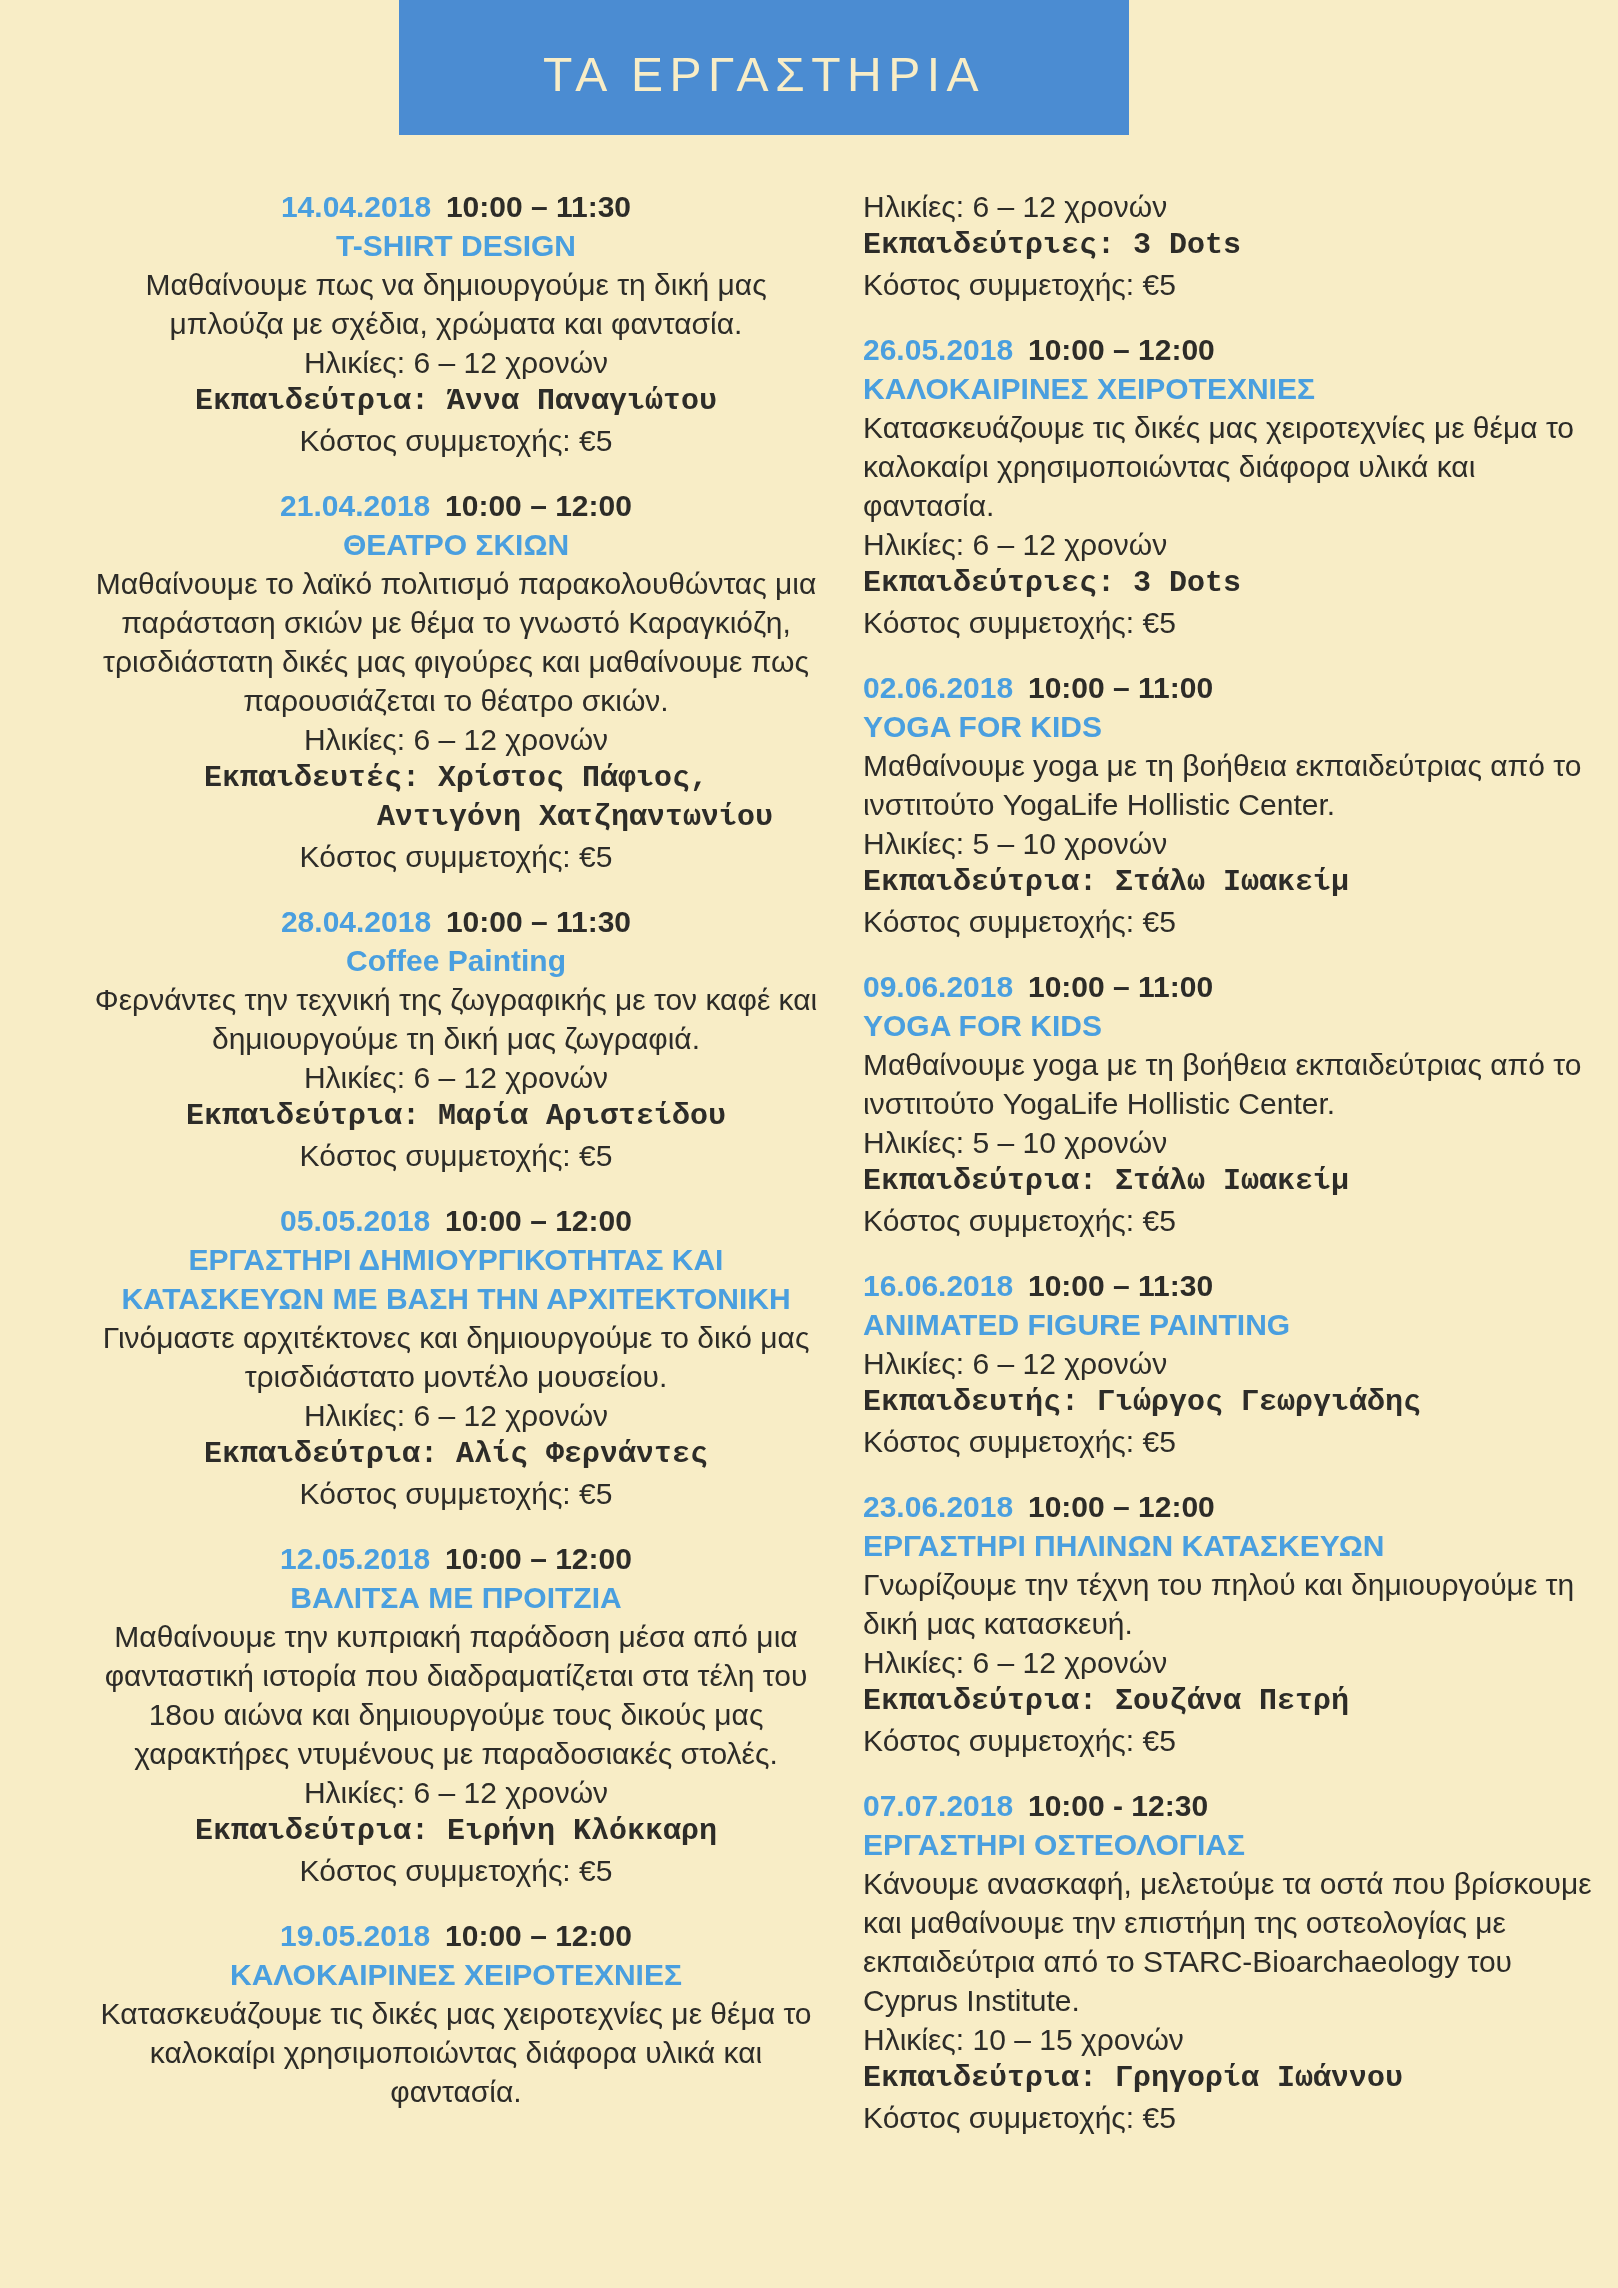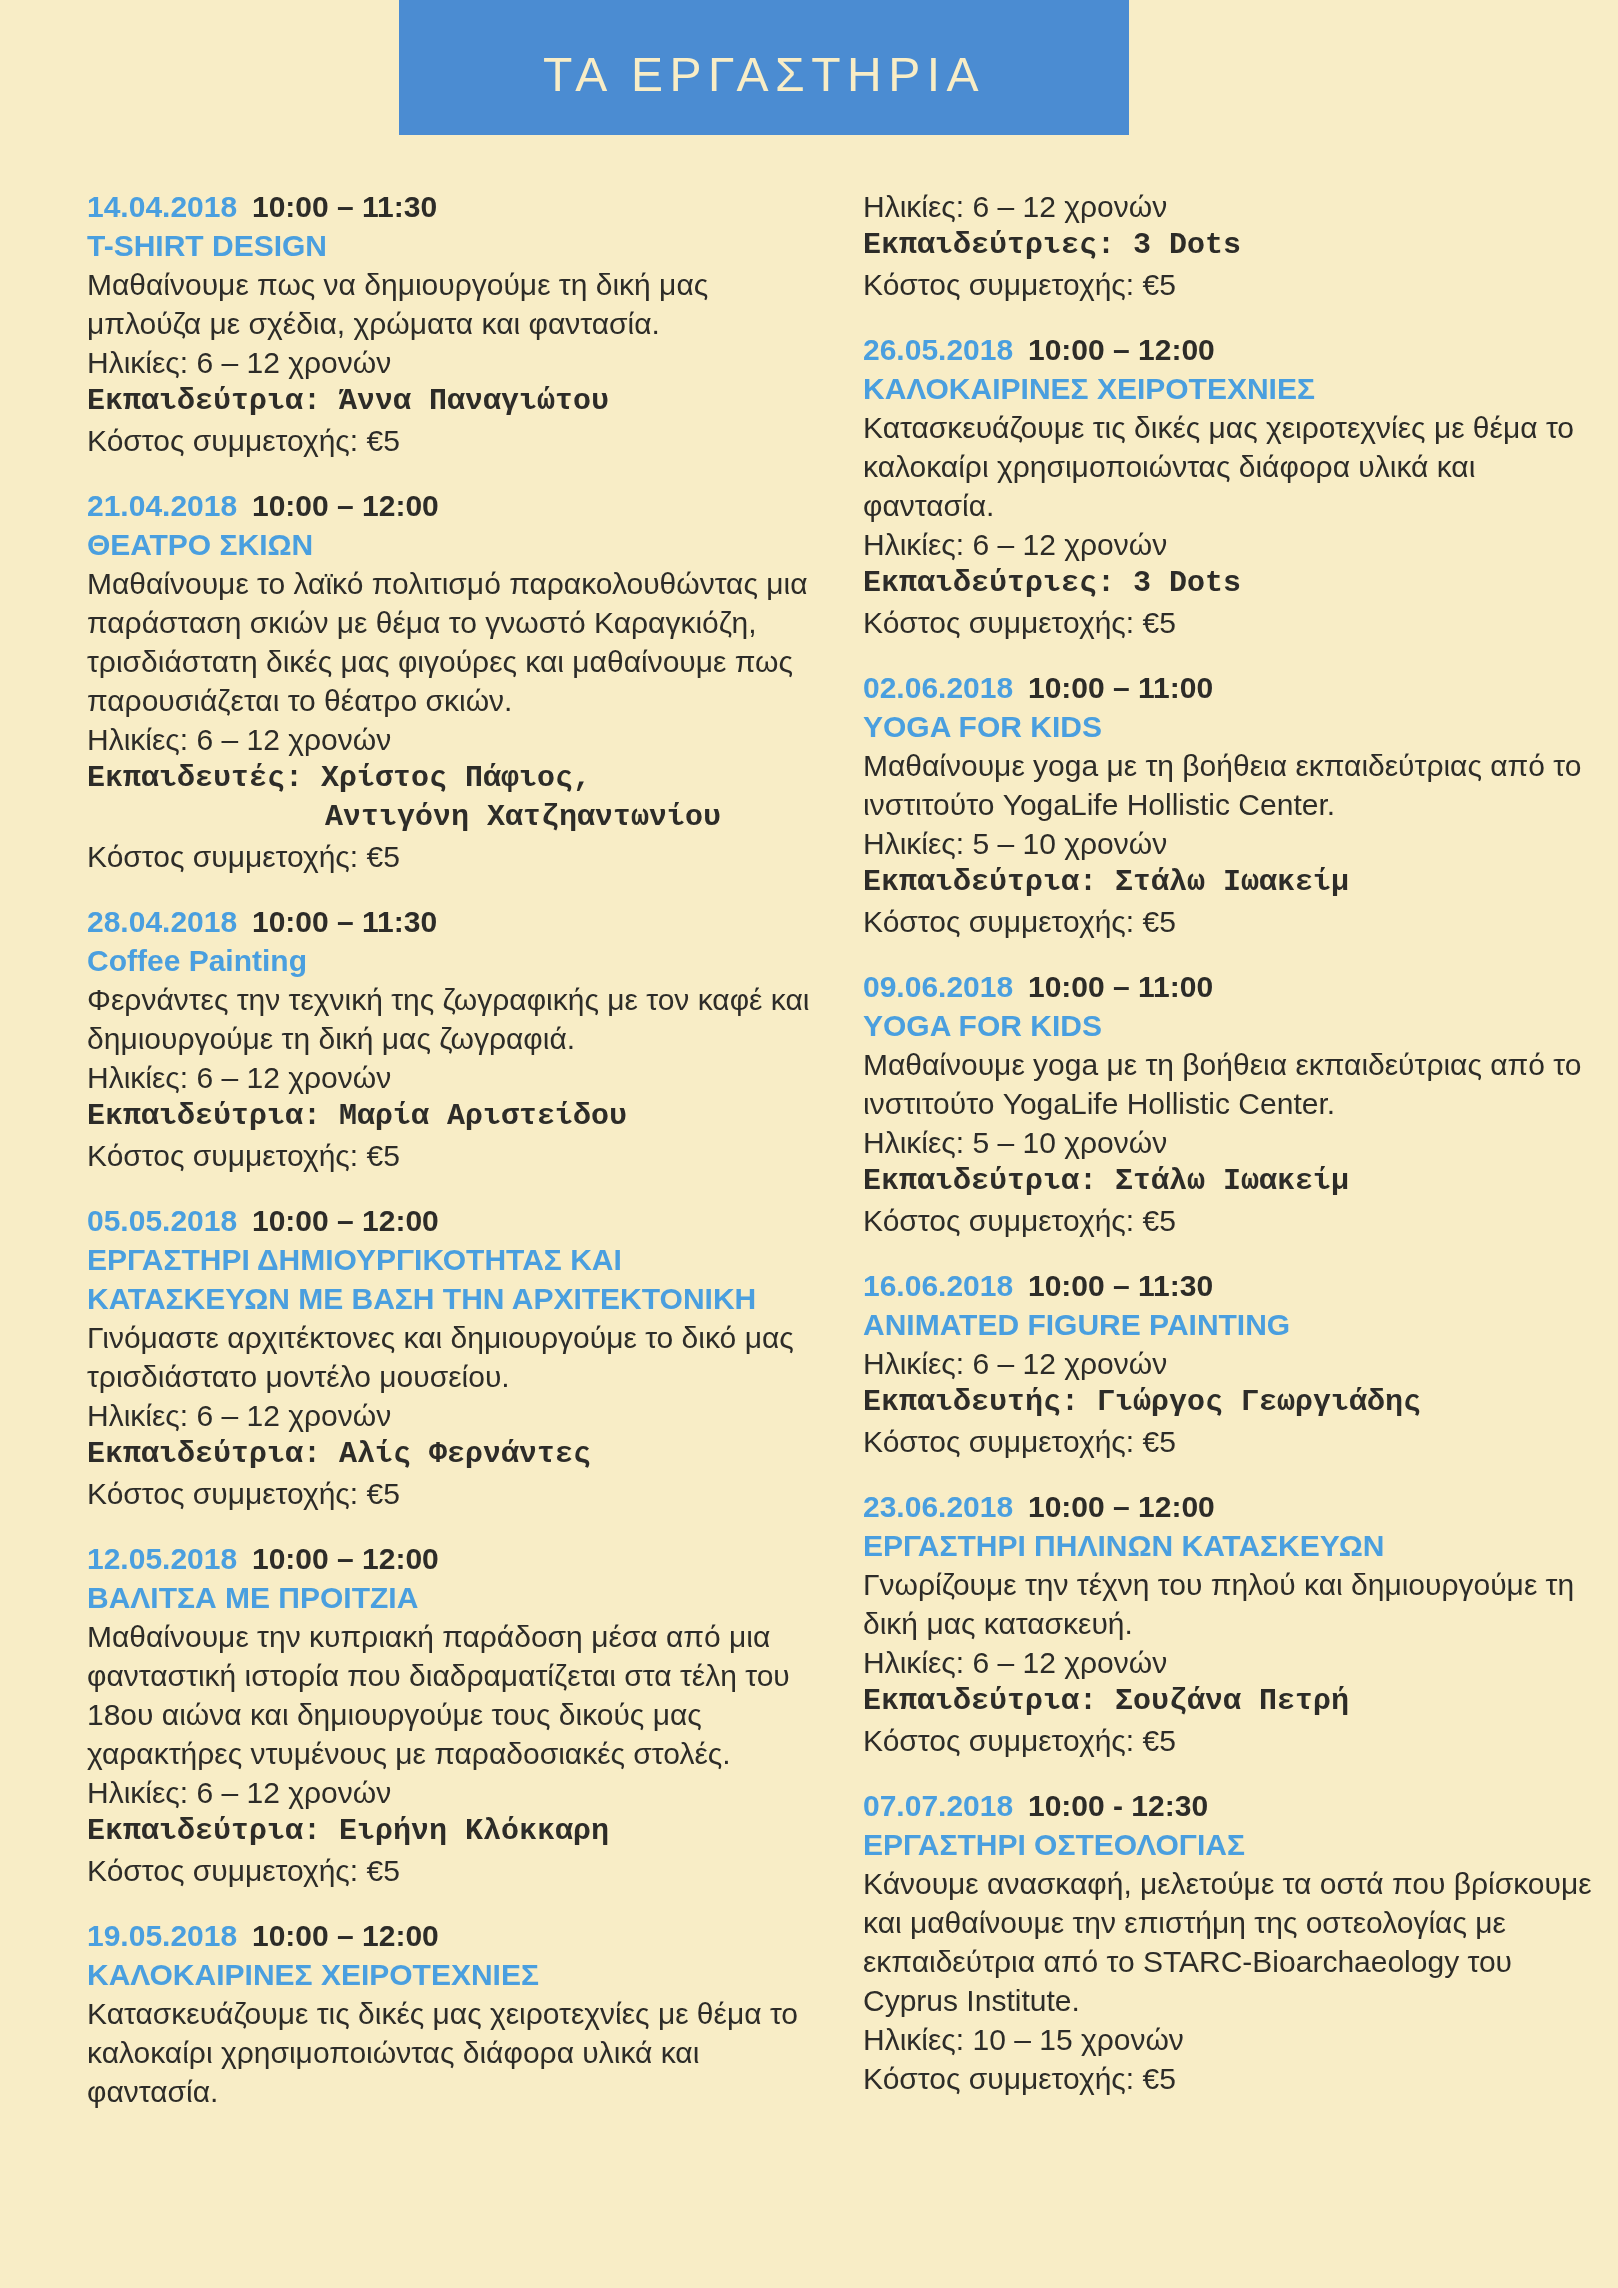--- a/index.html
+++ b/index.html
@@ -27,21 +27,21 @@
     font-size:48px;
     font-weight:400;
     letter-spacing:6.5px;
     padding-top:13px;
     white-space:nowrap;
   }
   .col{
     position:absolute;top:187px;width:738px;
     font-size:30px;line-height:39px;color:var(--ink);
   }
-  #col-left{left:87px;}
+  #col-left{left:87px;text-align:center;}
   #col-right{left:863px;}
   .entry{margin:0 0 26px 0;}
   .entry p,.entry h3,.entry .head{margin:0;padding:0;}
   .head .date{color:var(--accent);font-weight:bold;margin-right:14.8px;}
   .head .time{color:var(--ink);font-weight:bold;}
   .title{color:var(--accent);font-weight:bold;font-size:30px;line-height:39px;}
   .desc,.ages,.cost{font-weight:normal;}
   .inst{font-weight:bold;font-family:Liberation Mono, monospace;}
   .inst.cont{padding-left:238px;}
 </style>
@@ -202,17 +202,20 @@
     <p class="cost">Κόστος συμμετοχής: €5</p>
   </section>
 
   <section class="entry">
     <div class="head">
       <span class="date">07.07.2018</span><span class="time">10:00 - 12:30</span>
     </div>
     <h3 class="title">ΕΡΓΑΣΤΗΡΙ ΟΣΤΕΟΛΟΓΙΑΣ</h3>
     <p class="desc">Κάνουμε ανασκαφή, μελετούμε τα οστά που βρίσκουμε και  μαθαίνουμε την επιστήμη της οστεολογίας με εκπαιδεύτρια από το STARC-Bioarchaeology του Cyprus Institute.</p>
     <p class="ages">Ηλικίες: 10 – 15 χρονών</p>
+    <div>
+          <p class="inst">Εκπαιδεύτρια: Γρηγορία Ιωάννου</p>
+        </div>
     <p class="cost">Κόστος συμμετοχής: €5</p>
   </section>
 </div>
 </div>
 
 
 </body></html>

